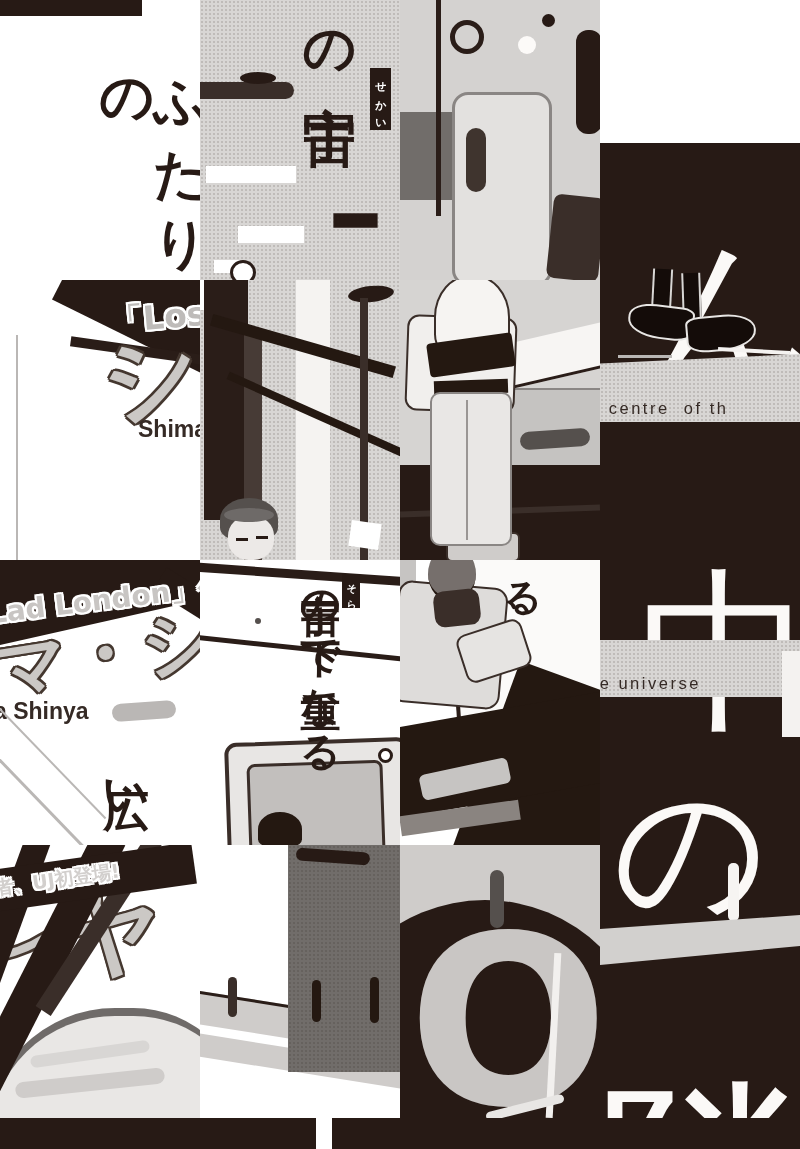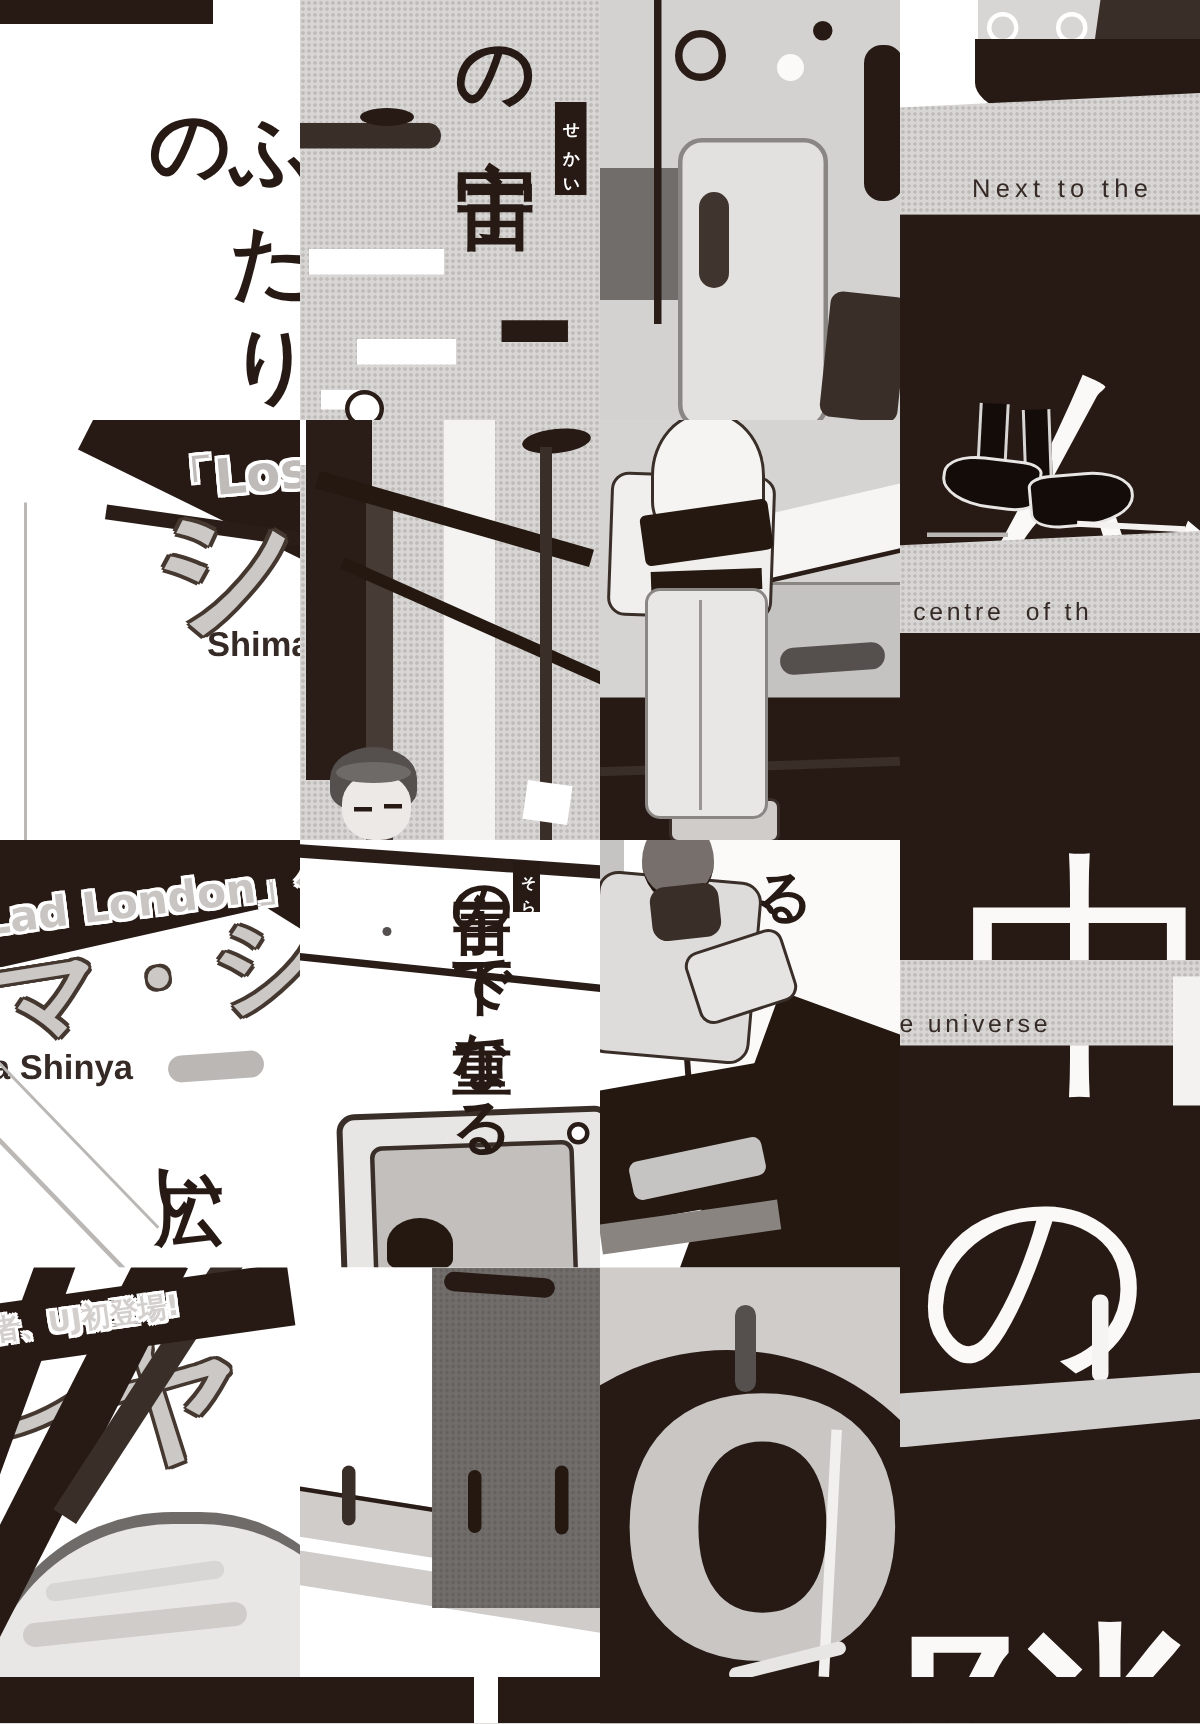--- a/index.html
+++ b/index.html
@@ -59,29 +59,20 @@
     <div class="abs" style="left:36px;top:0;width:5px;height:216px;background:#2a1d18;"></div>
     <div class="abs" style="left:50px;top:20px;width:24px;height:24px;border:5px solid #2a1d18;border-radius:50%;"></div>
     <div class="abs" style="left:118px;top:36px;width:18px;height:18px;background:#fcfaf8;border-radius:50%;"></div>
     <div class="abs ink" style="left:142px;top:14px;width:13px;height:13px;border-radius:50%;"></div>
     <div class="abs" style="left:52px;top:92px;width:94px;height:188px;background:#e3e1df;border:3px solid #8a8684;border-radius:16px;"></div>
     <div class="abs" style="left:66px;top:128px;width:20px;height:64px;background:#3f342e;border-radius:10px;"></div>
     <div class="abs ink" style="left:176px;top:30px;width:26px;height:104px;border-radius:12px;"></div>
     <div class="abs" style="left:150px;top:196px;width:52px;height:84px;background:#3a2e29;border-radius:8px;transform:rotate(6deg);"></div>
   </div>
 
-  <div class="tile wh" style="left:600px;top:0;width:200px;height:143px;">
-    <div class="abs gl" style="left:52px;top:0;width:148px;height:44px;border-bottom:4px solid #2a1d18;"></div>
-    <div class="abs" style="left:58px;top:8px;width:15px;height:15px;border:3px solid #fff;border-radius:50%;"></div>
-    <div class="abs" style="left:104px;top:8px;width:15px;height:15px;border:3px solid #fff;border-radius:50%;"></div>
-    <div class="abs" style="left:132px;top:-6px;width:70px;height:40px;background:#3a2e29;transform:rotate(8deg);"></div>
-    <div class="abs ink" style="left:50px;top:26px;width:152px;height:58px;border-radius:0 0 40% 50%;"></div>
-    <div class="abs gl dots" style="left:0;top:62px;width:200px;height:81px;clip-path:polygon(0 12%,100% 0,100% 100%,0 100%);"></div>
-    <span class="abs encap" style="left:48px;top:116px;font-size:17px;letter-spacing:3.5px;font-weight:normal;">Next to the</span>
-  </div>
 
   <div class="tile ink" style="left:600px;top:143px;width:200px;height:1006px;">
     <span class="abs giant" style="left:50px;top:-14px;font-size:168px;">ん</span>
 
     <div class="abs" style="left:52px;top:126px;width:16px;height:44px;background:#140c09;border-left:2px solid #d8d6d4;border-right:2px solid #d8d6d4;transform:rotate(3deg);"></div>
     <div class="abs" style="left:82px;top:130px;width:15px;height:46px;background:#140c09;border-left:2px solid #d8d6d4;border-right:2px solid #d8d6d4;transform:rotate(-2deg);"></div>
     <div class="abs" style="left:28px;top:162px;width:62px;height:30px;background:#140c09;border:2px solid #e8e6e4;border-radius:40% 20% 30% 50%;transform:rotate(7deg);"></div>
     <div class="abs" style="left:86px;top:172px;width:66px;height:32px;background:#140c09;border:2px solid #e8e6e4;border-radius:20% 45% 50% 30%;transform:rotate(-5deg);"></div>
     <div class="abs" style="left:118px;top:206px;width:72px;height:4px;background:#f4f2f0;transform:rotate(3deg);"></div>
     <div class="abs gm" style="left:18px;top:212px;width:54px;height:3px;"></div>

